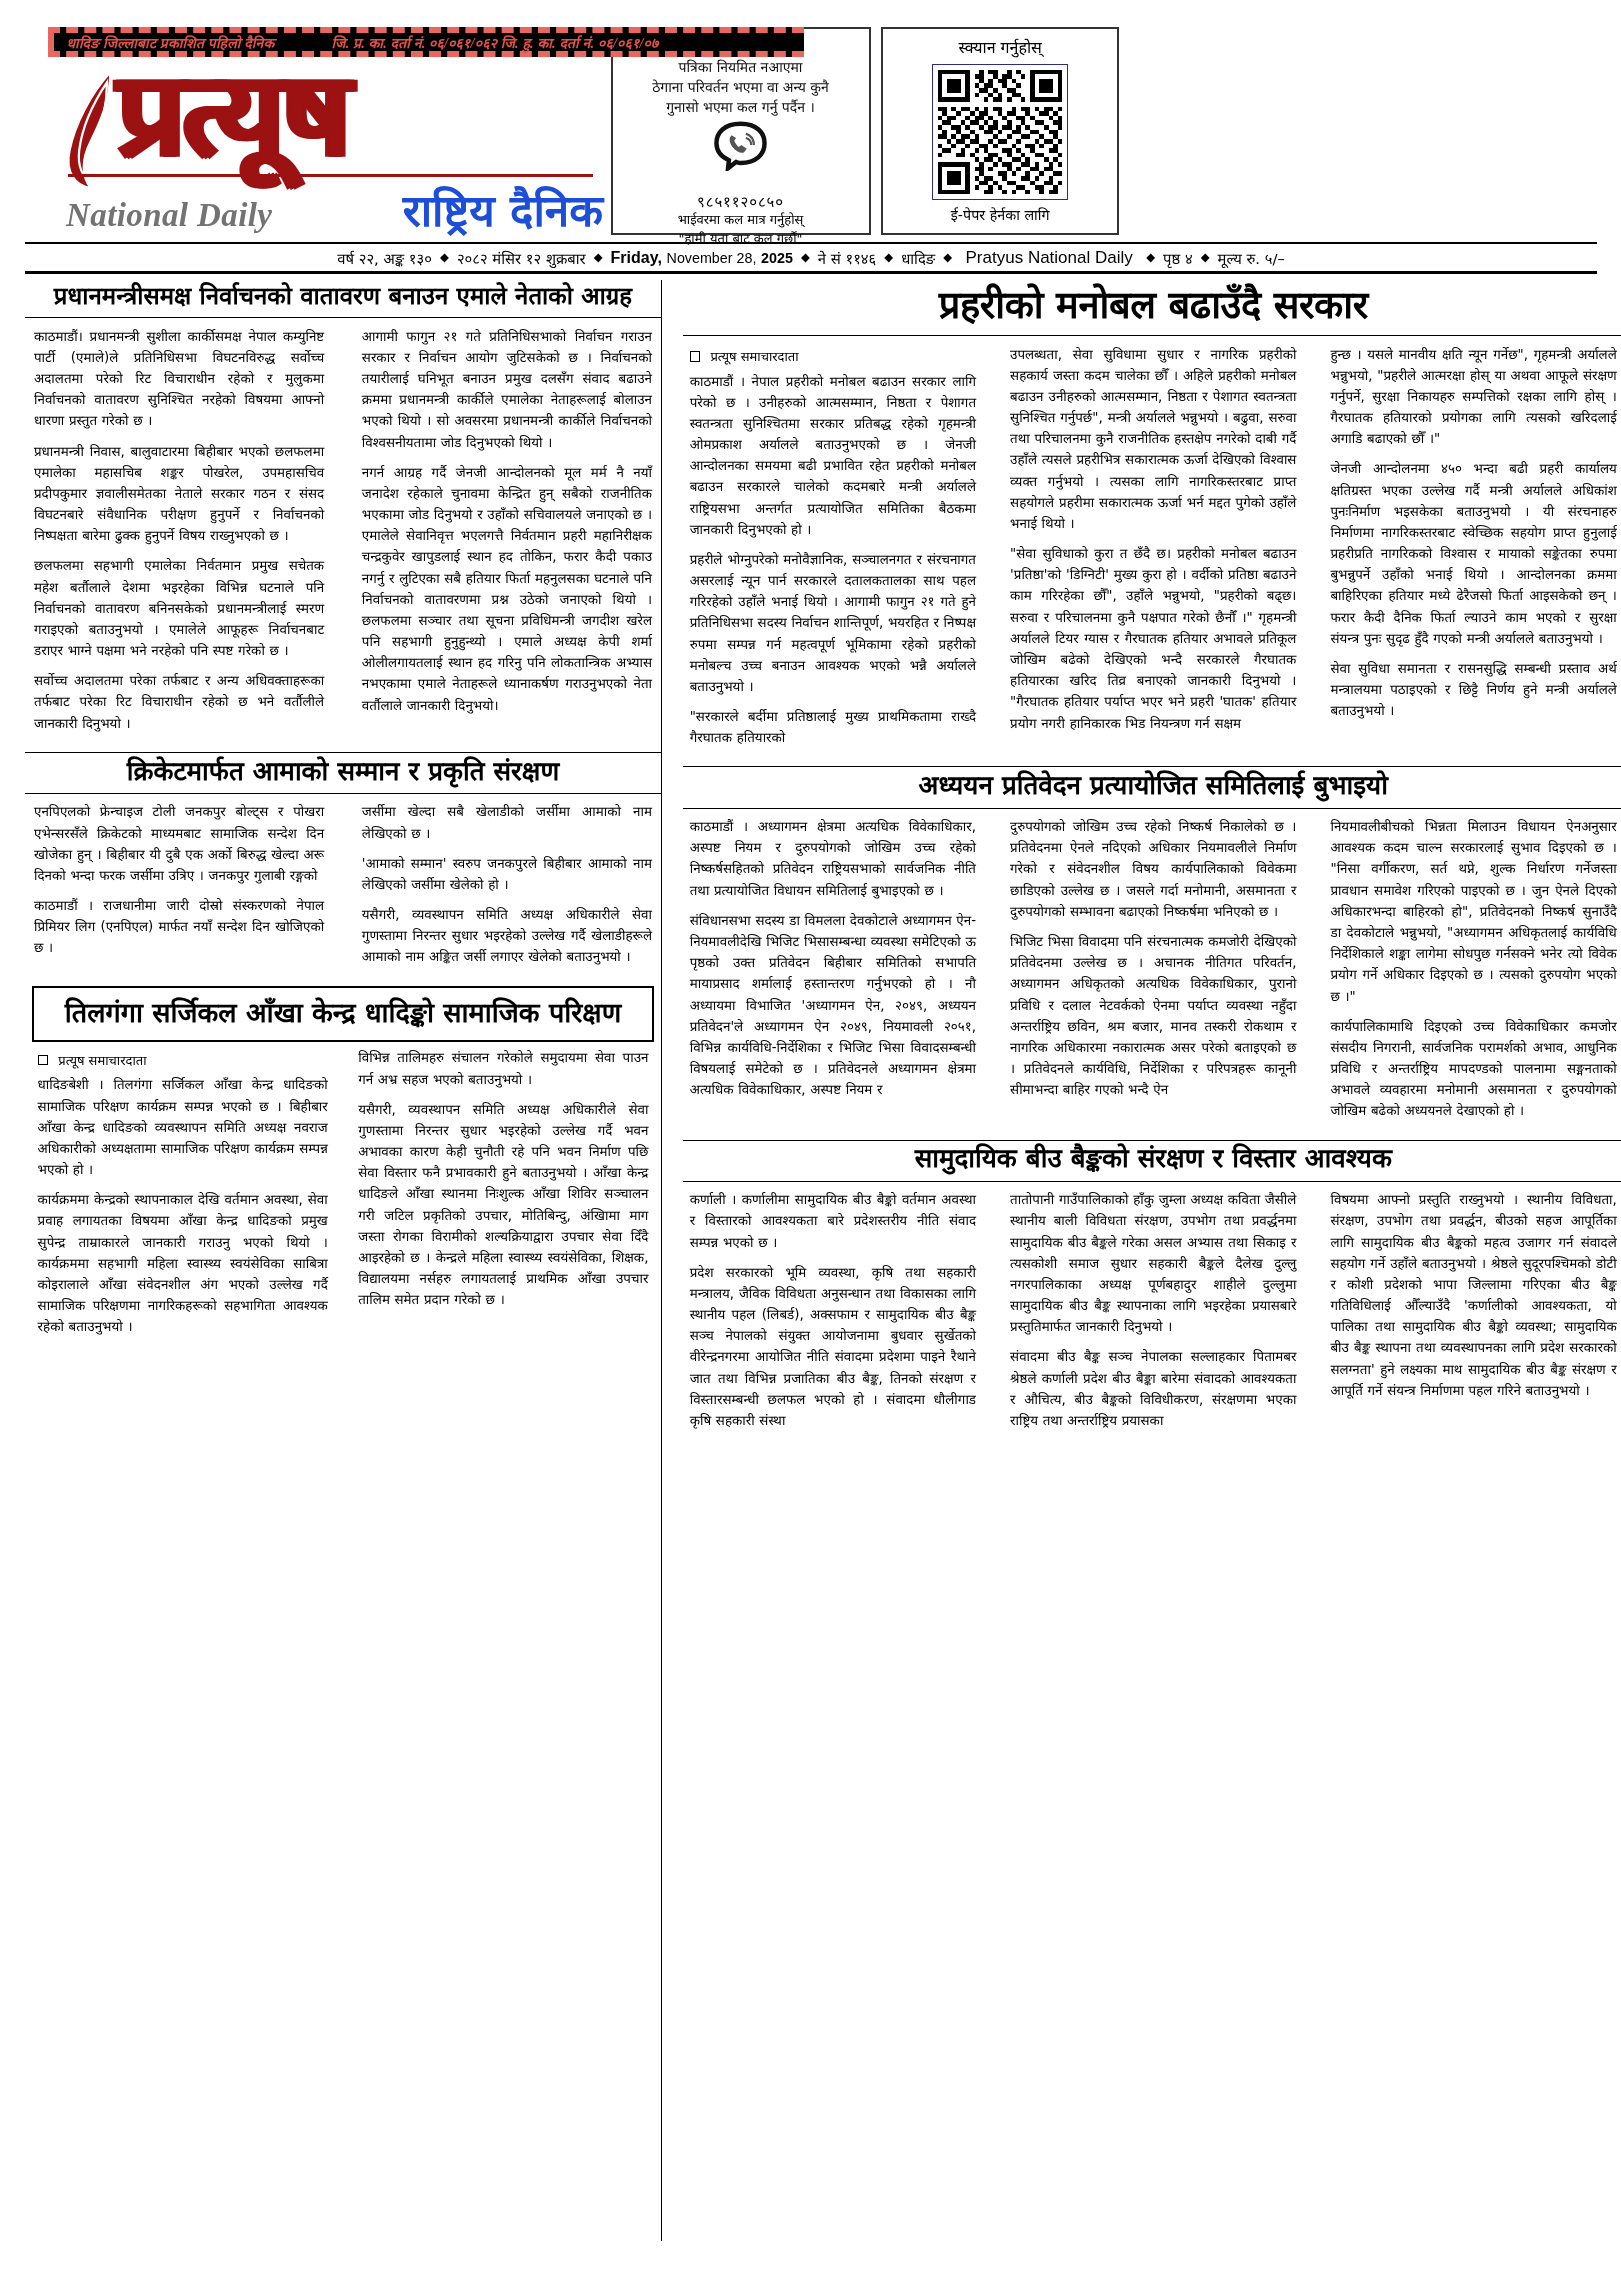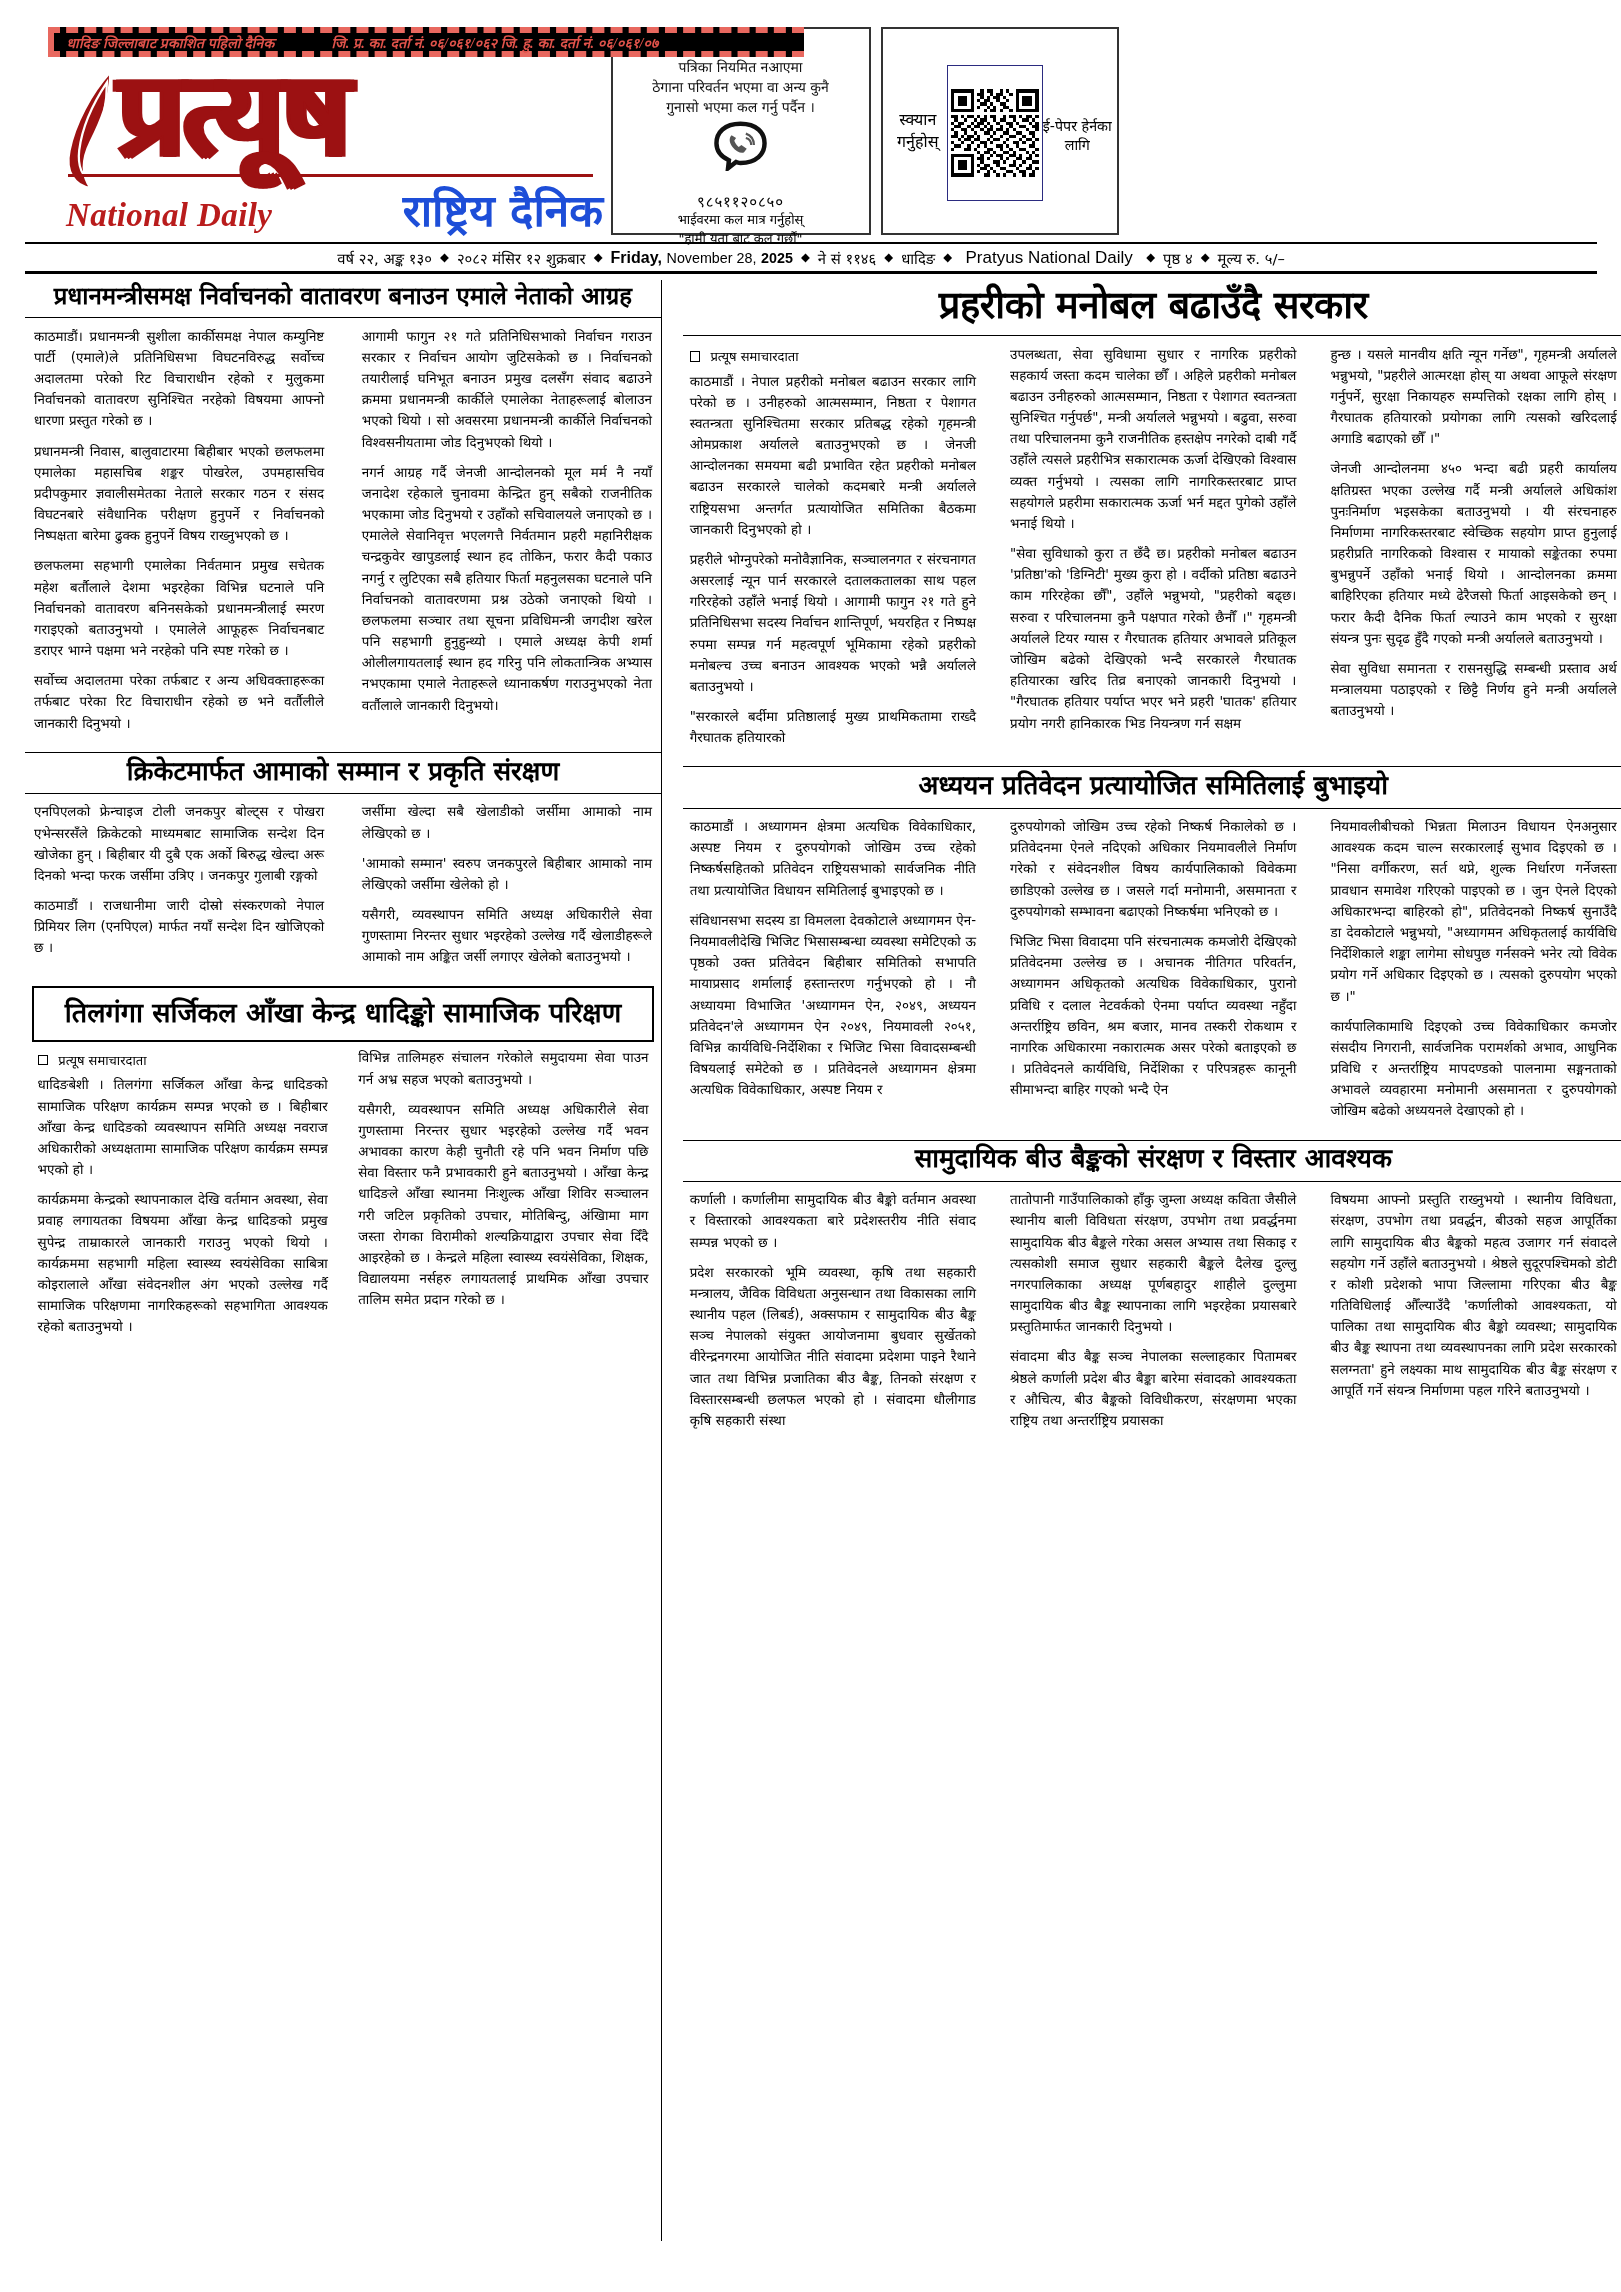--- a/index.html
+++ b/index.html
@@ -94,21 +94,21 @@
     width: 537px;
     display: flex;
     align-items: baseline;
     justify-content: space-between;
   }
   .logo-sub .en {
     font-family: "Liberation Serif", serif;
     font-style: italic;
     font-weight: 700;
     font-size: 33px;
-    color: #b91c1c;
+    color: #737373;
     letter-spacing: 0.4px;
   }
   .logo-sub .np {
     font-family: "DejaVu Sans", sans-serif;
     font-weight: 700;
     font-size: 44px;
     color: #1d4ed8;
   }
   .logo-underline {
     position: absolute;
@@ -143,21 +143,21 @@
 
   
   .qr-box {
     width: 238px;
     border: 2.7px double #333;
     margin-left: 10.7px;
     padding: 7.2px 5.4px 3.6px 5.4px;
     text-align: center;
     font-family: "DejaVu Sans", sans-serif;
     display: flex;
-    flex-direction: row;
+    flex-direction: column;
     align-items: center;
   }
   .qr-title { font-size: 16px; margin-bottom: 5.4px; display:block; }
   .qr-img { width: 136px; height: 136px; border: 1.8px solid #2b2b80; display:block; }
   .qr-cap { font-size: 14.3px; margin-top: 5.4px; display: block; }
 
   
   .infobar {
     margin-top: 7.2px;
     border-top: 2.7px solid #000;

